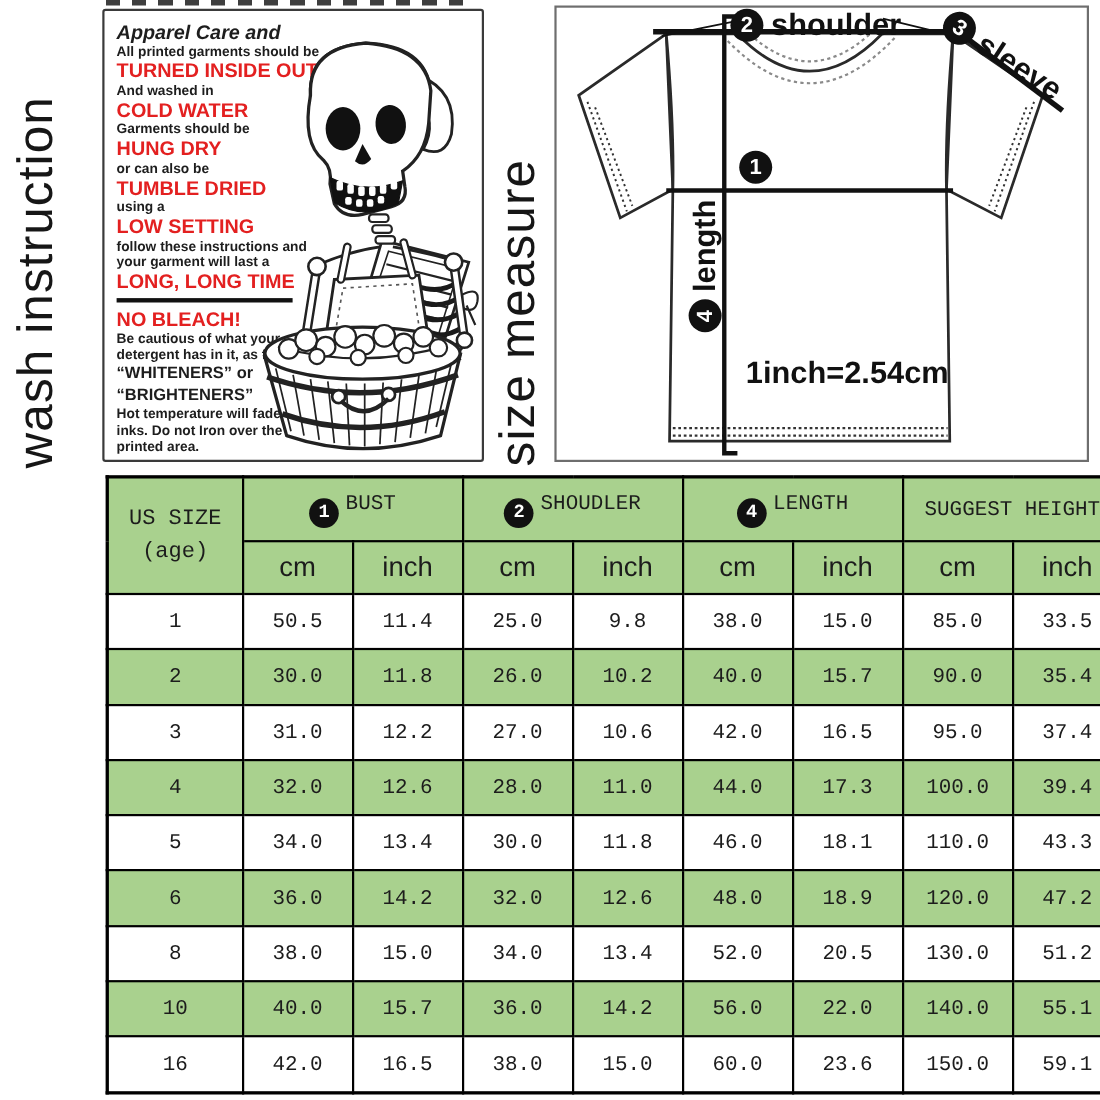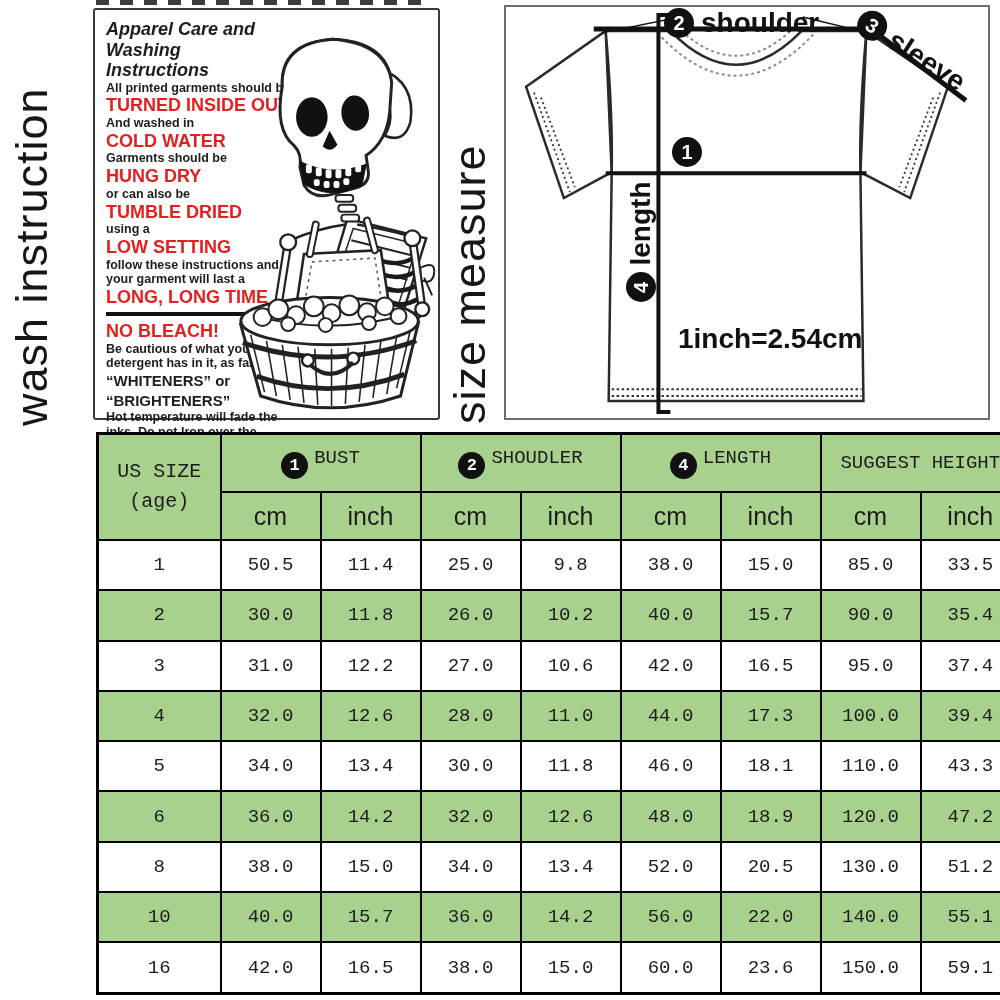--- a/index.html
+++ b/index.html
@@ -65,21 +65,20 @@
 
 <div class="top-remnant"></div>
 
 <div class="side-label" id="wash-side">wash instruction</div>
 
 <div class="side-label" id="size-side">size measure</div>
 
 <div class="panel" id="wash-panel">
   <div class="care">
     <div class="care-title">Apparel Care and</div>
-    <div class="care-title">Washing Instructions</div>
     <div>
         <div class="care-line small">All printed garments should be</div>
         <div class="care-line red">TURNED INSIDE OUT</div>
         <div class="care-line small">And washed in</div>
         <div class="care-line red">COLD WATER</div>
         <div class="care-line small">Garments should be</div>
         <div class="care-line red">HUNG DRY</div>
         <div class="care-line small">or can also be</div>
         <div class="care-line red">TUMBLE DRIED</div>
         <div class="care-line small">using a</div>

